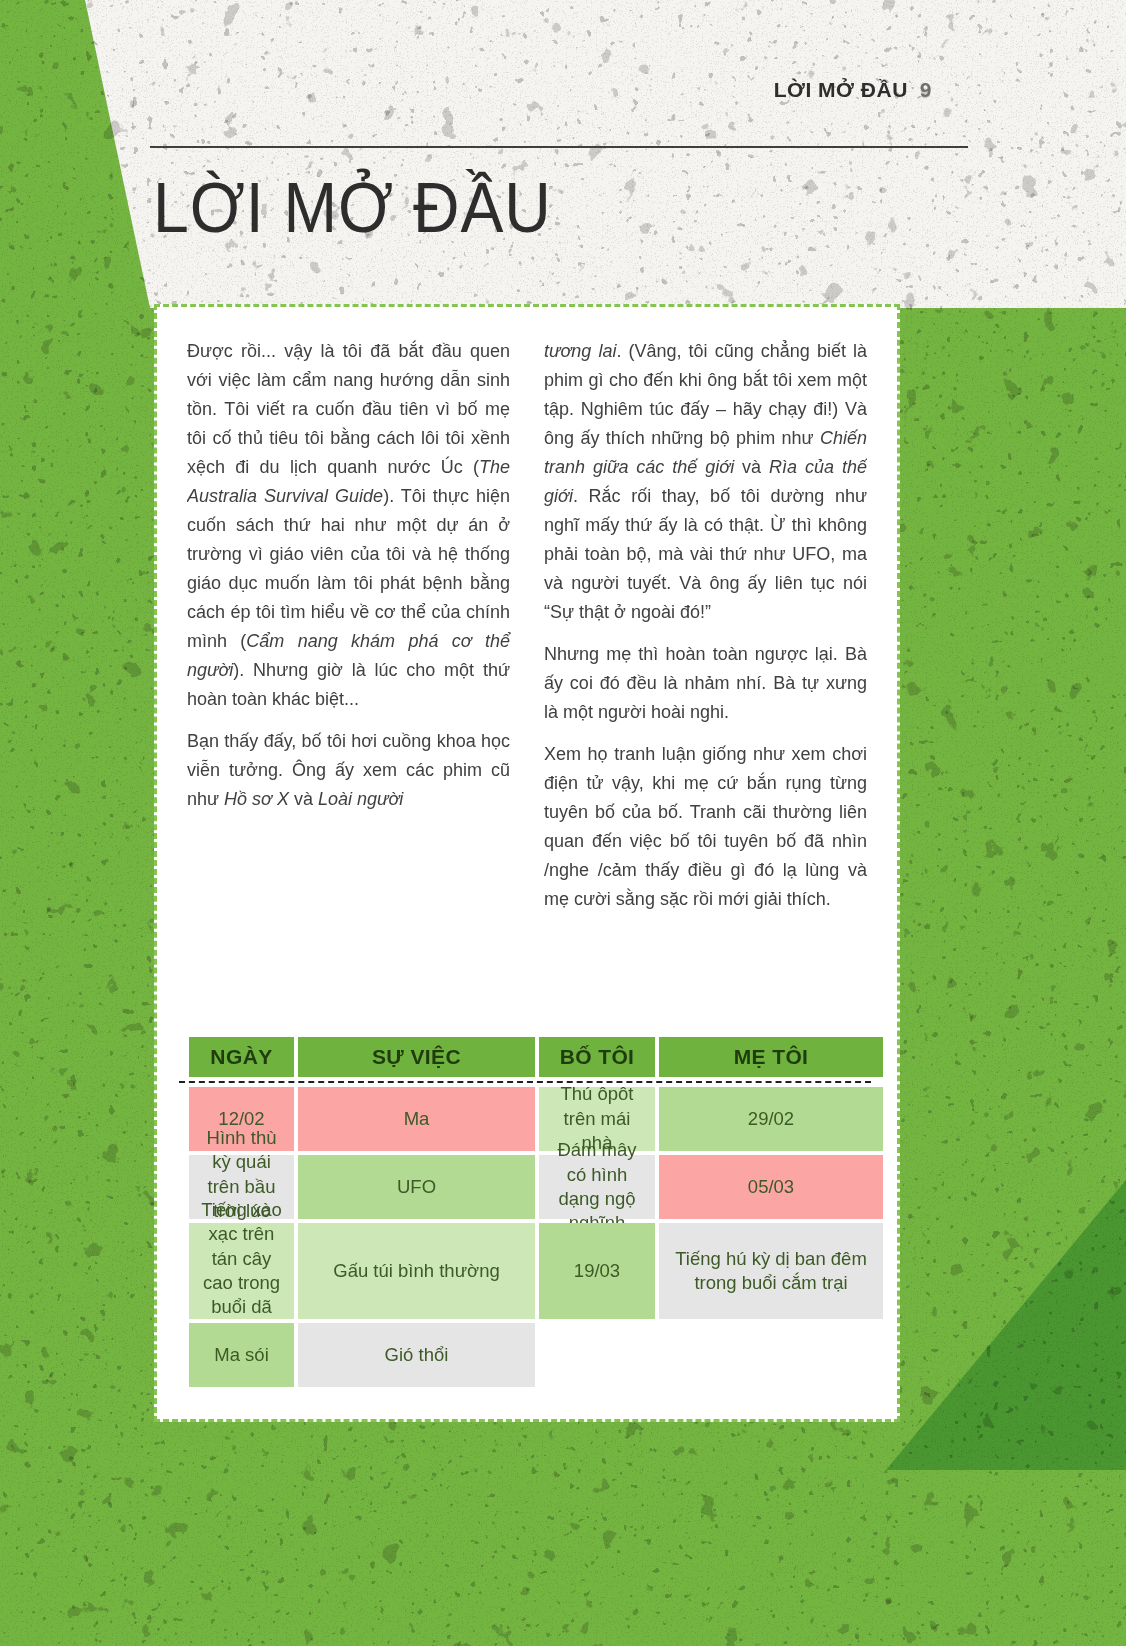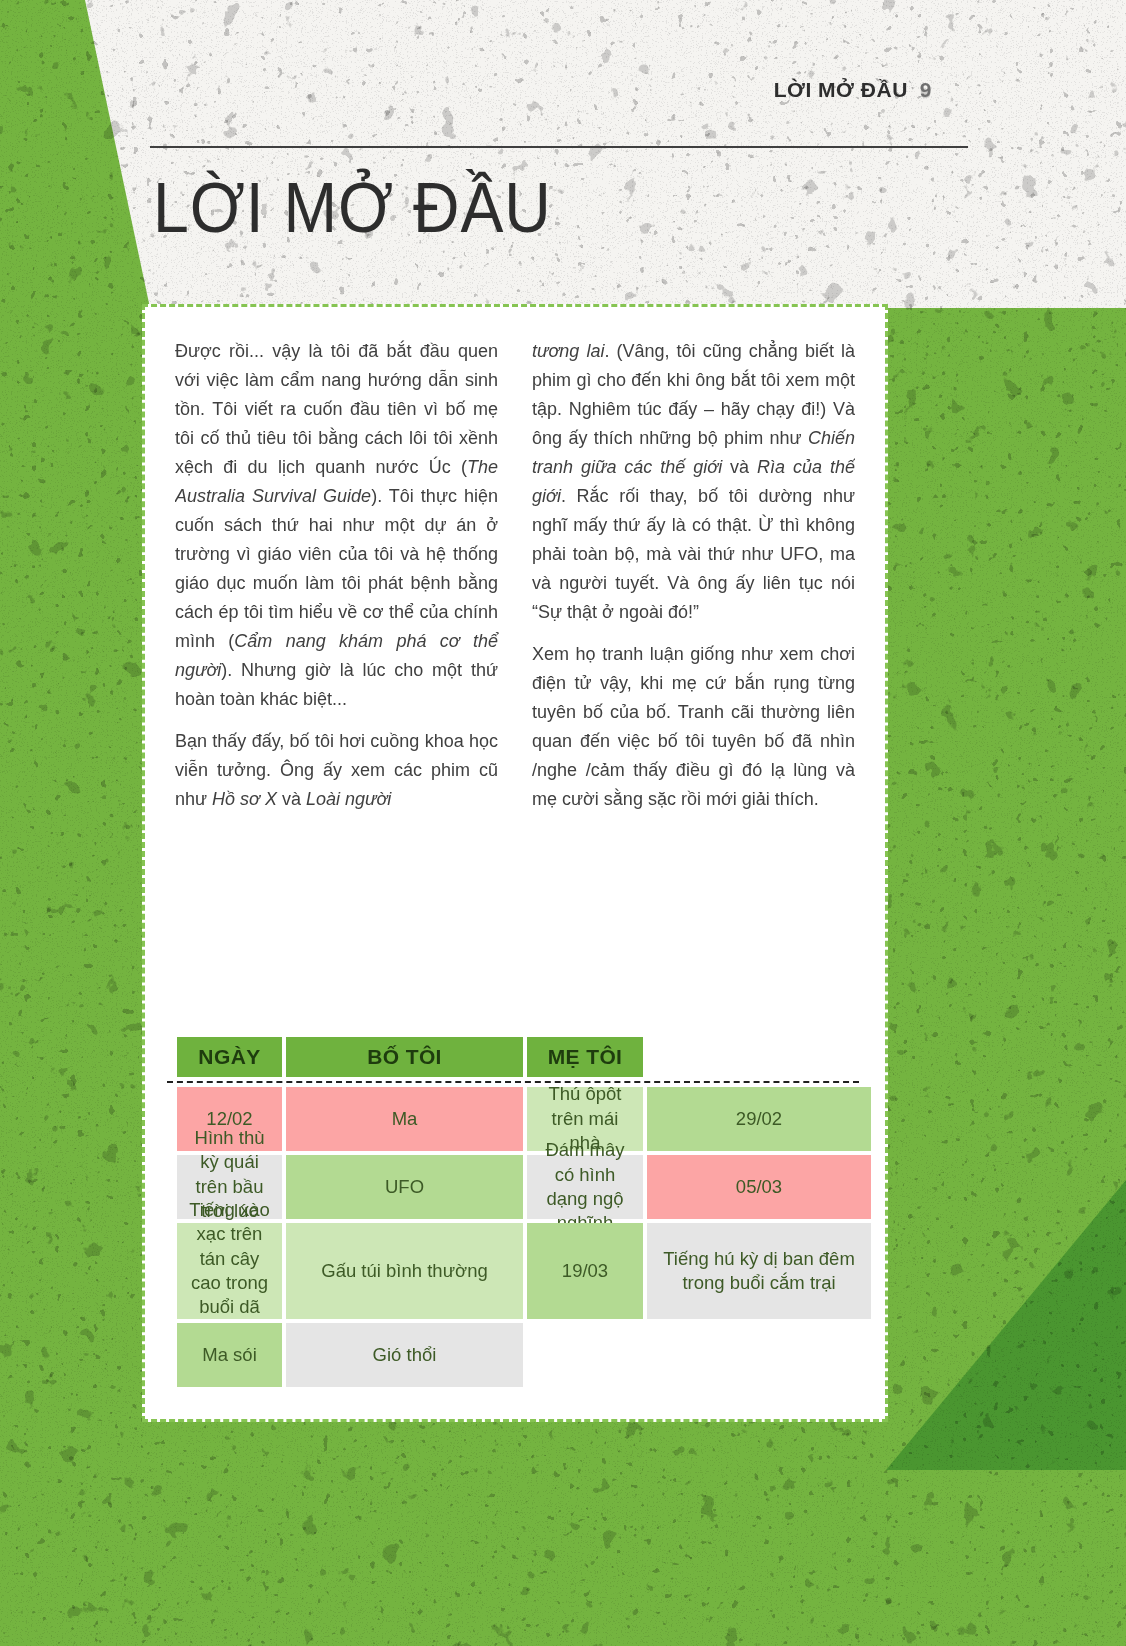--- a/index.html
+++ b/index.html
@@ -31,21 +31,21 @@
     position:absolute;left:150px;top:146px;width:818px;height:2px;
     background:#3f3f3f;z-index:2;
   }
   .title{
     position:absolute;left:153px;top:168px;z-index:2;margin:0;
     font-size:70px;font-weight:300;color:#2d2d2d;letter-spacing:1px;
     transform:scaleX(.92);transform-origin:left top;white-space:nowrap;
   }
 
   .panel{
-    position:absolute;left:142px;top:304px;width:746px;height:1118px;
+    position:absolute;left:154px;top:304px;width:746px;height:1118px;
     box-sizing:border-box;background:#ffffff;z-index:2;
     border:3px dashed #86c452;
     padding:30px 30px 0 30px;
   }
   .cols{display:flex;gap:34px;height:700px;overflow:hidden;}
   .col{width:323px;}
   .para{
     margin:0 0 13px 0;font-size:18px;line-height:29px;color:#404040;
     text-align:justify;
   }
@@ -115,27 +115,29 @@
 
   <section class="panel">
 
     <div class="cols">
       <div class="col">
         <p class="para">Được rồi... vậy là tôi đã bắt đầu quen với việc làm cẩm nang hướng dẫn sinh tồn. Tôi viết ra cuốn đầu tiên vì bố mẹ tôi cố thủ tiêu tôi bằng cách lôi tôi xềnh xệch đi du lịch quanh nước Úc (<i>The Australia Survival Guide</i>). Tôi thực hiện cuốn sách thứ hai như một dự án ở trường vì giáo viên của tôi và hệ thống giáo dục muốn làm tôi phát bệnh bằng cách ép tôi tìm hiểu về cơ thể của chính mình (<i>Cẩm nang khám phá cơ thể người</i>). Nhưng giờ là lúc cho một thứ hoàn toàn khác biệt...</p>
         <p class="para">Bạn thấy đấy, bố tôi hơi cuồng khoa học viễn tưởng. Ông ấy xem các phim cũ như <i>Hồ sơ X</i> và <i>Loài người</i></p>
       </div>
       <div class="col">
         <p class="para"><i>tương lai</i>. (Vâng, tôi cũng chẳng biết là phim gì cho đến khi ông bắt tôi xem một tập. Nghiêm túc đấy – hãy chạy đi!) Và ông ấy thích những bộ phim như <i>Chiến tranh giữa các thế giới</i> và <i>Rìa của thế giới</i>. Rắc rối thay, bố tôi dường như nghĩ mấy thứ ấy là có thật. Ừ thì không phải toàn bộ, mà vài thứ như UFO, ma và người tuyết. Và ông ấy liên tục nói “Sự thật ở ngoài đó!”</p>
+        <p class="para">Nhưng mẹ thì hoàn toàn ngược lại. Bà ấy coi đó đều là nhảm nhí. Bà tự xưng là một người hoài nghi.</p>
         <p class="para">Xem họ tranh luận giống như xem chơi điện tử vậy, khi mẹ cứ bắn rụng từng tuyên bố của bố. Tranh cãi thường liên quan đến việc bố tôi tuyên bố đã nhìn /nghe /cảm thấy điều gì đó lạ lùng và mẹ cười sằng sặc rồi mới giải thích.</p>
       </div>
     </div>
 
     <div class="tbl">
       <div class="tgrid thead">
         <div class="th">NGÀY</div>
+        <div class="th">SỰ VIỆC</div>
         <div class="th">BỐ TÔI</div>
         <div class="th">MẸ TÔI</div>
       </div>
 
       <div class="sep"></div>
 
       <div class="tgrid tbody">
         <div class="td c1">12/02</div>
         <div class="td c1">Ma</div>
         <div class="td c2">Thú ôpôt trên mái nhà</div>

